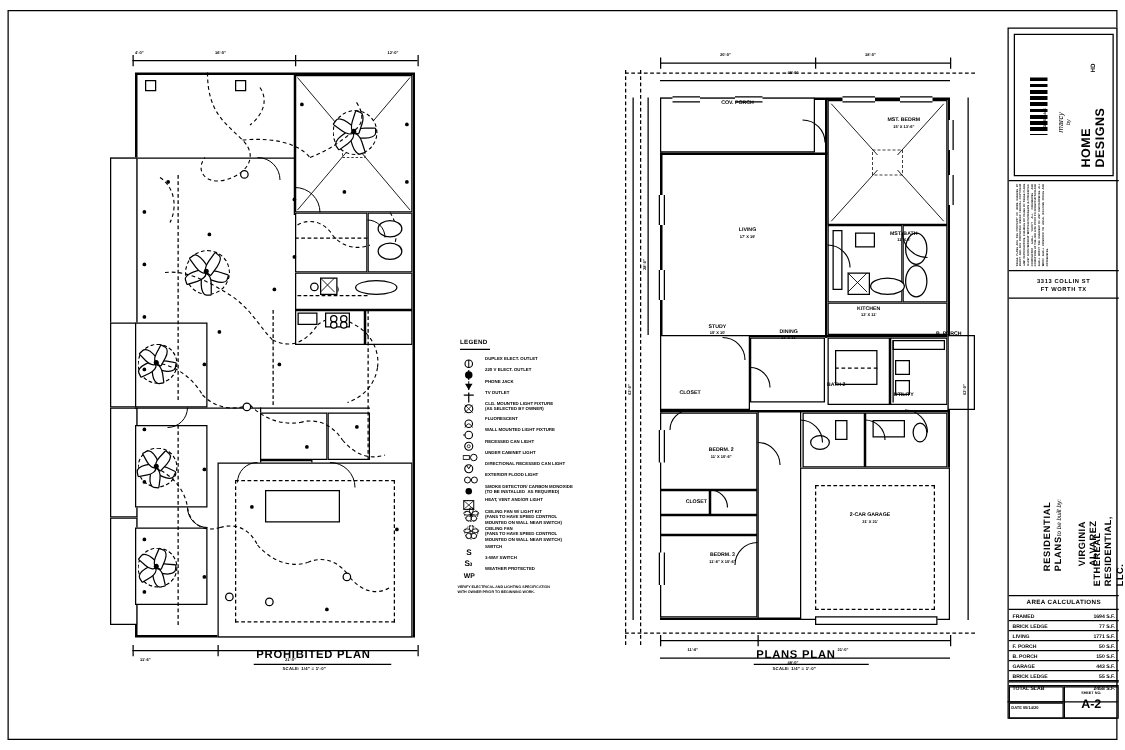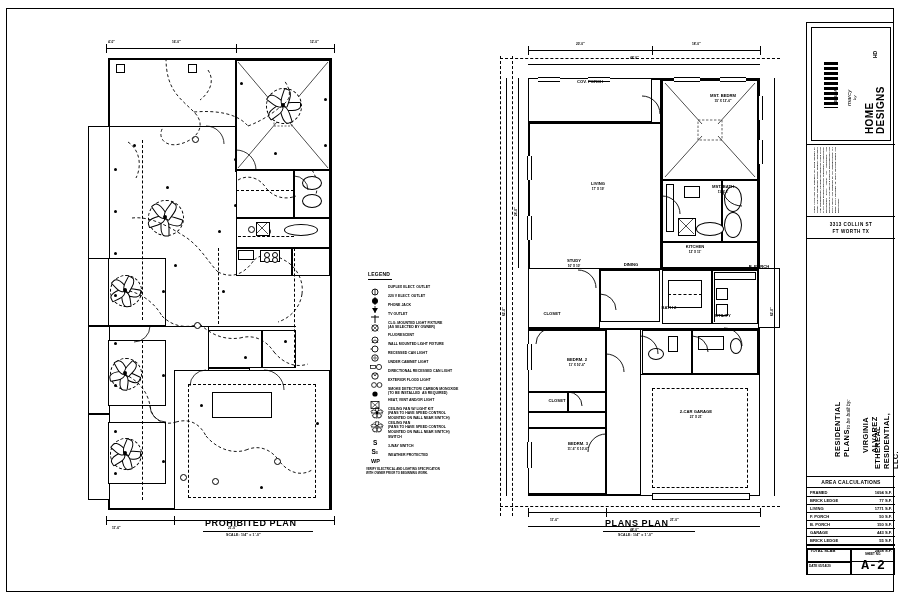--- a/index.html
+++ b/index.html
@@ -708,22 +708,22 @@
           <span class="aclabel" style="top:2px;">TOTAL SLAB</span>
           <span class="acval" style="top:2px;">2458 S.F.</span>
         </div>
     </div>
 
     <div class="tbcell" style="top:526px;height:27px;border-bottom:none;">
       <div class="tbinner" style="left:0px;top:0px;width:44px;height:13px;"></div>
       <div class="tbinner" style="left:0px;top:13px;width:44px;height:13px;"></div>
       <div class="tbinner" style="left:44px;top:0px;width:44px;height:26px;">
         <div style="text-align:center;font-size:3px;font-weight:700;padding-top:1.5px;">SHEET  NO.</div>
-        <div style="text-align:center;font-size:13px;font-weight:700;
-                    font-family:Liberation Mono, monospace;padding-top:2px;">A-2</div>
+        <div style="text-align:center;font-size:10px;font-weight:700;
+                    font-family:Liberation Sans, sans-serif;padding-top:2px;">A-2</div>
       </div>
     </div>
   </div>
 
   <div class="t2" style="left:809px;top:565px;font-size:3.2px;font-weight:700;">DATE 05/14/20</div>
   <div class="ln" style="left:806px;top:561px;width:88px;height:1px;"></div>
 
 </div>
 
 </body></html>

